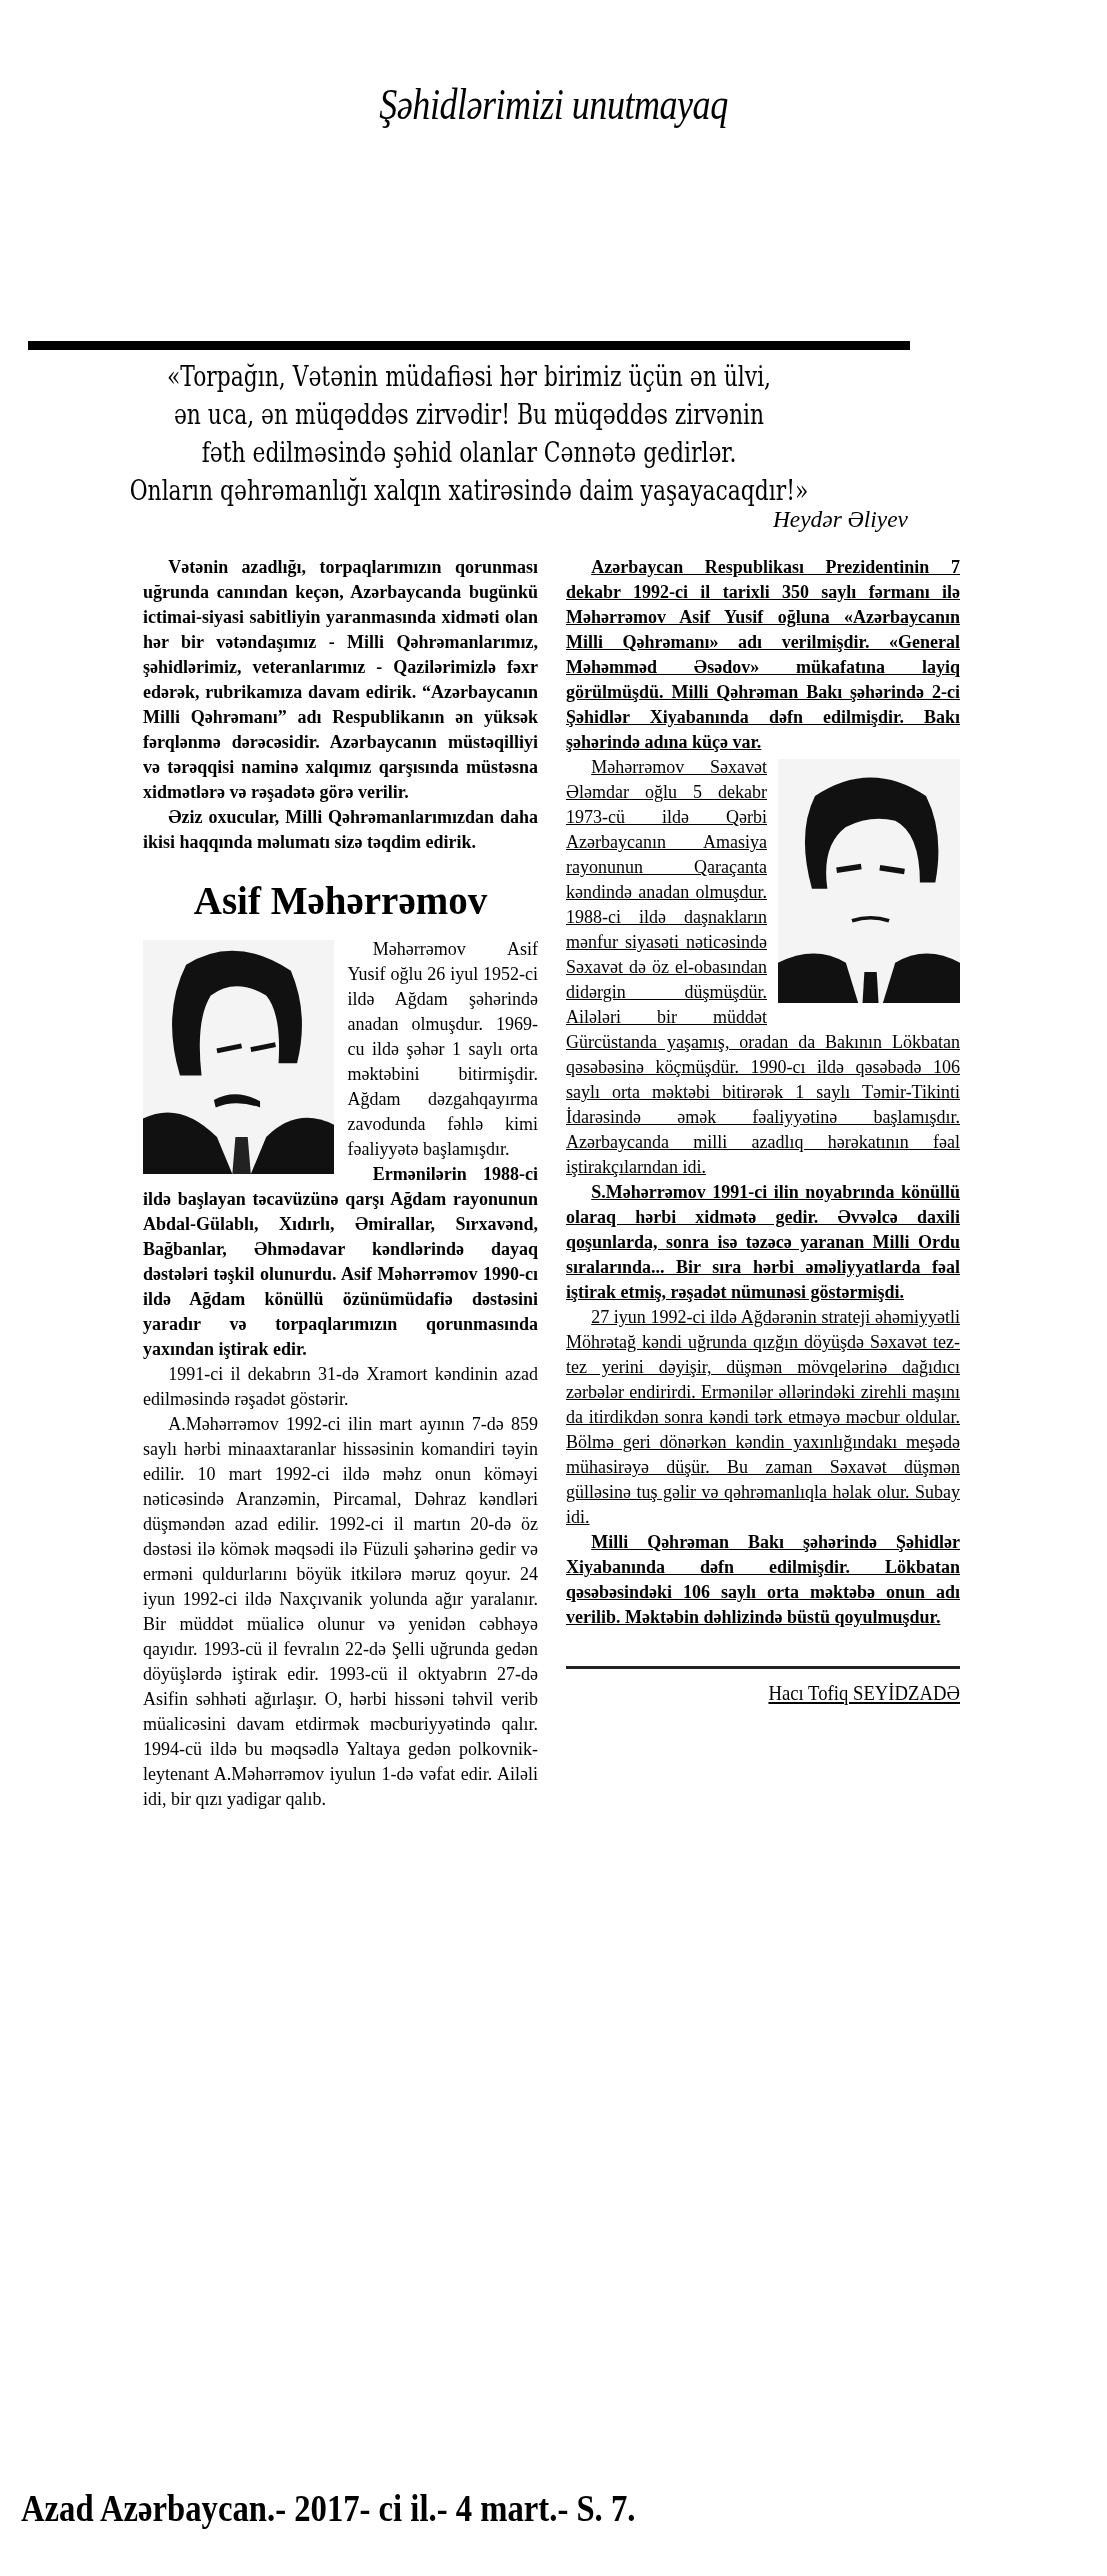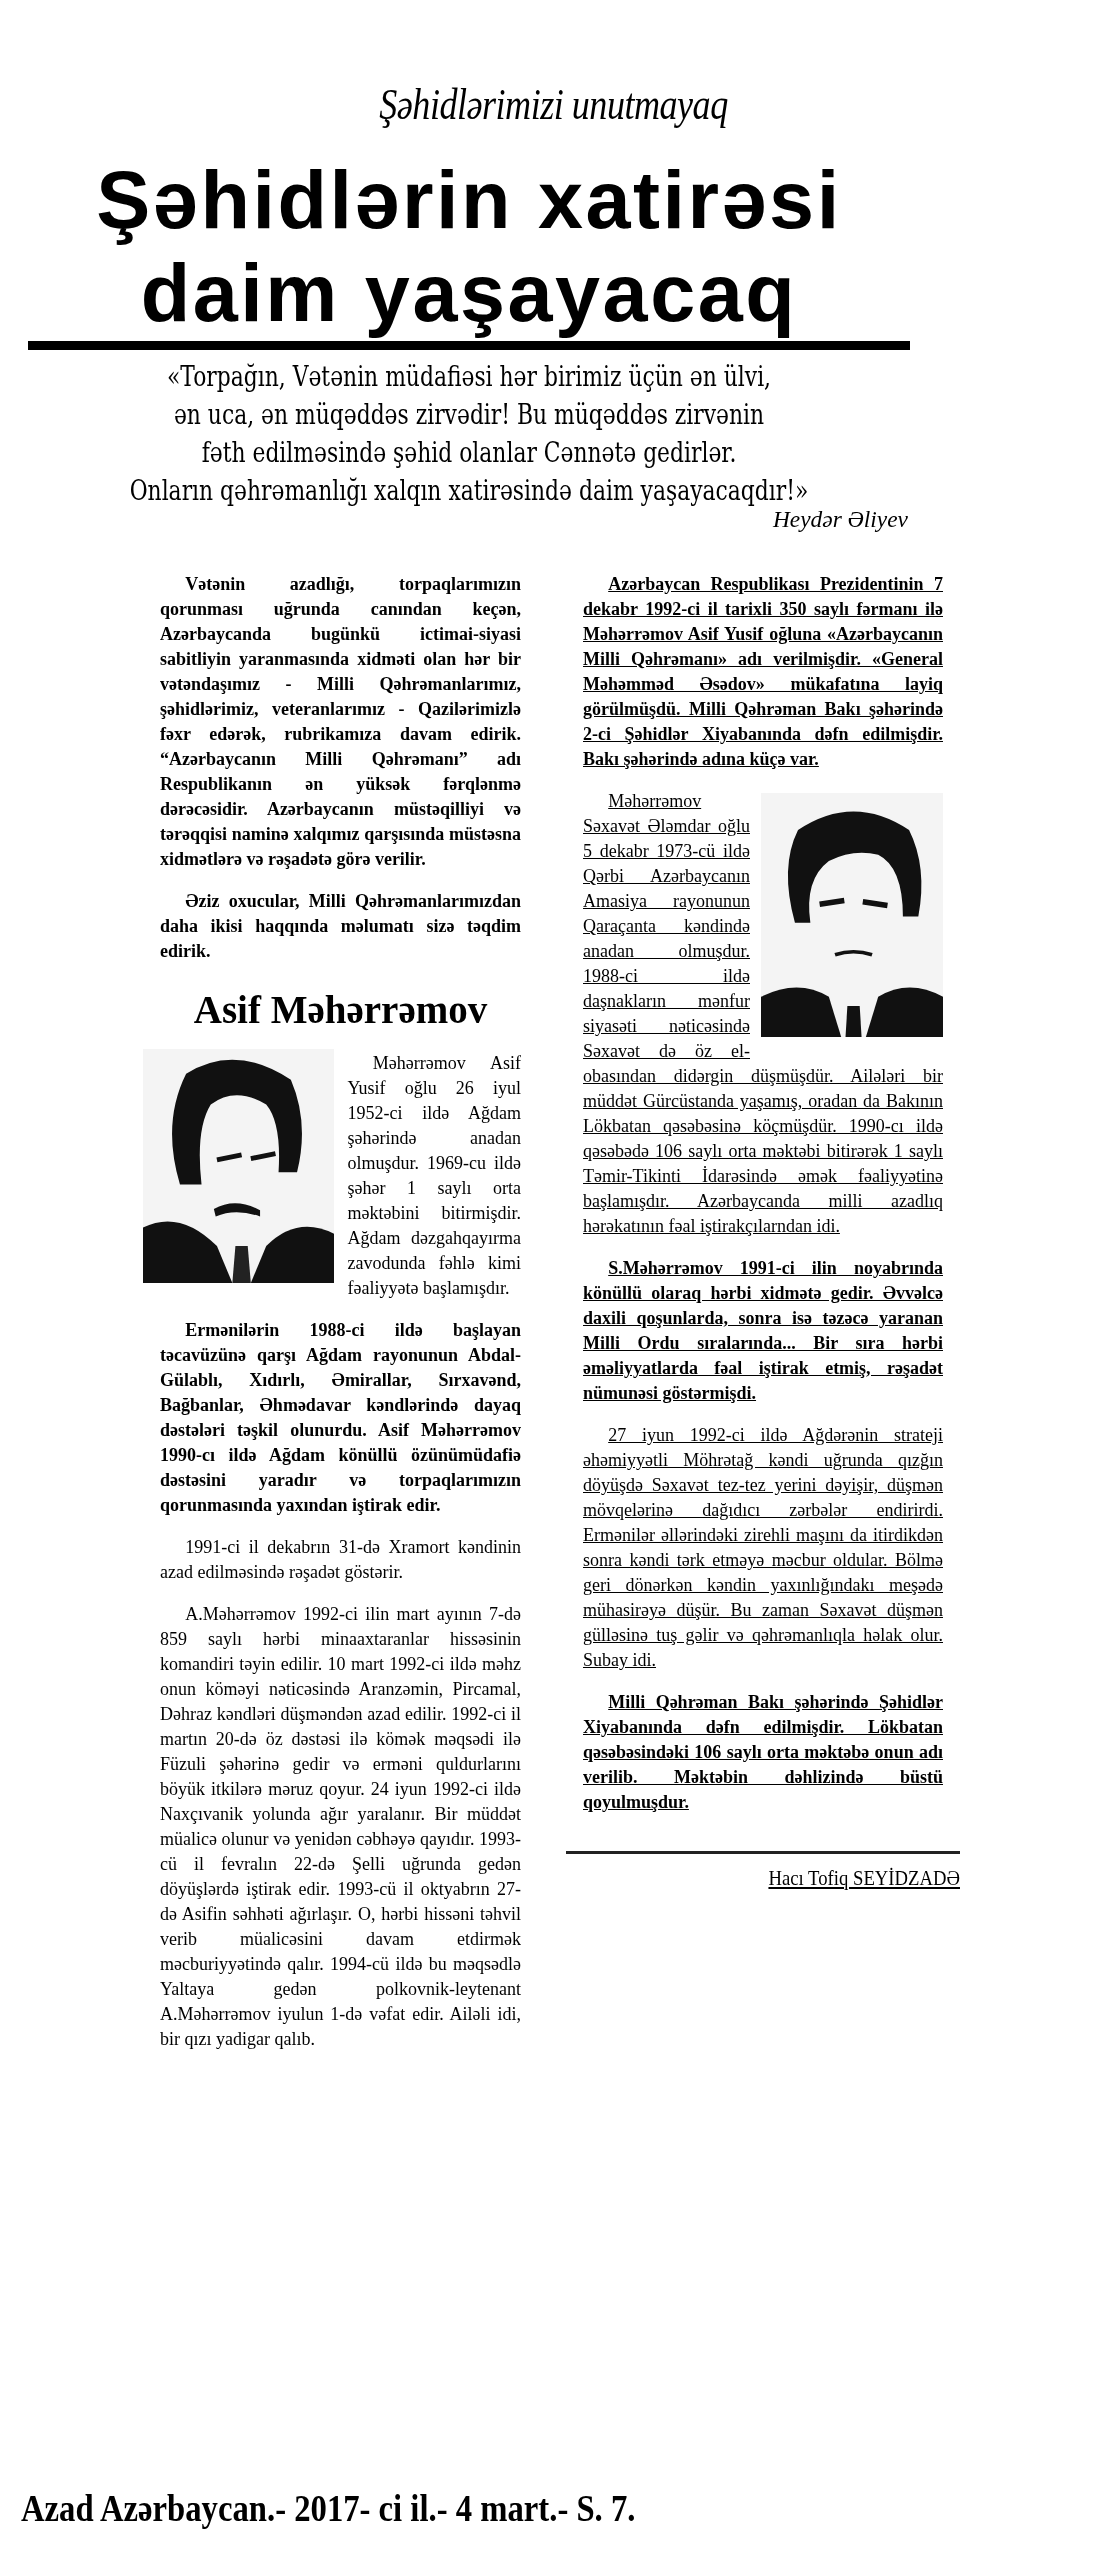--- a/index.html
+++ b/index.html
@@ -22,21 +22,21 @@
     position: absolute; left: 28px; width: 882px; top: 358px; text-align: center;
     font-family: "DejaVu Serif", serif; font-size: 28px; line-height: 38px;
     transform: scaleX(0.78); transform-origin: center top;
   }
   .quote-author {
     position: absolute; right: 199px; top: 506px;
     font-family: "Liberation Serif", serif; font-style: italic; font-weight: normal; font-size: 23.4px;
   }
 
   .col { position: absolute; font-family: "Liberation Serif", serif; font-size: 18px; line-height: 25px; text-align: justify; hyphens: manual; }
-  .col p { margin: 17px; text-indent: 1.4em; }
+  .col p { margin: 0; text-indent: 1.4em; }
   .b { font-weight: bold; }
   .col-left { left: 143px; width: 395px; top: 555px; }
   .col-right { left: 566px; width: 394px; top: 555px; text-decoration: underline; }
 
   .intro { font-weight: bold; }
   .name-head {
     font-family: "Liberation Serif", serif; font-weight: bold; font-size: 39px; text-align: center;
     line-height: 49px; margin: 21px 0 12.3px 0; text-indent: 0 !important;
   }
 
@@ -53,24 +53,20 @@
     transform: scaleX(0.86); transform-origin: left;
   }
 </style>
 </head>
 <body>
 
 <div class="page">
 
   <div class="kicker">Şəhidlərimizi unutmayaq</div>
 
-  <div class="headline">
-    <div>Şəhidlərin xatirəsi</div>
-    <div>daim yaşayacaq</div>
-  </div>
 
   <div class="rule-top"></div>
 
   <div class="quote">
     <div>«Torpağın, Vətənin müdafiəsi hər birimiz üçün ən ülvi,</div>
     <div>ən uca, ən müqəddəs zirvədir! Bu müqəddəs zirvənin</div>
     <div>fəth edilməsində şəhid olanlar Cənnətə gedirlər.</div>
     <div>Onların qəhrəmanlığı xalqın xatirəsində daim yaşayacaqdır!»</div>
   </div>
   <div class="quote-author">Heydər Əliyev</div>

